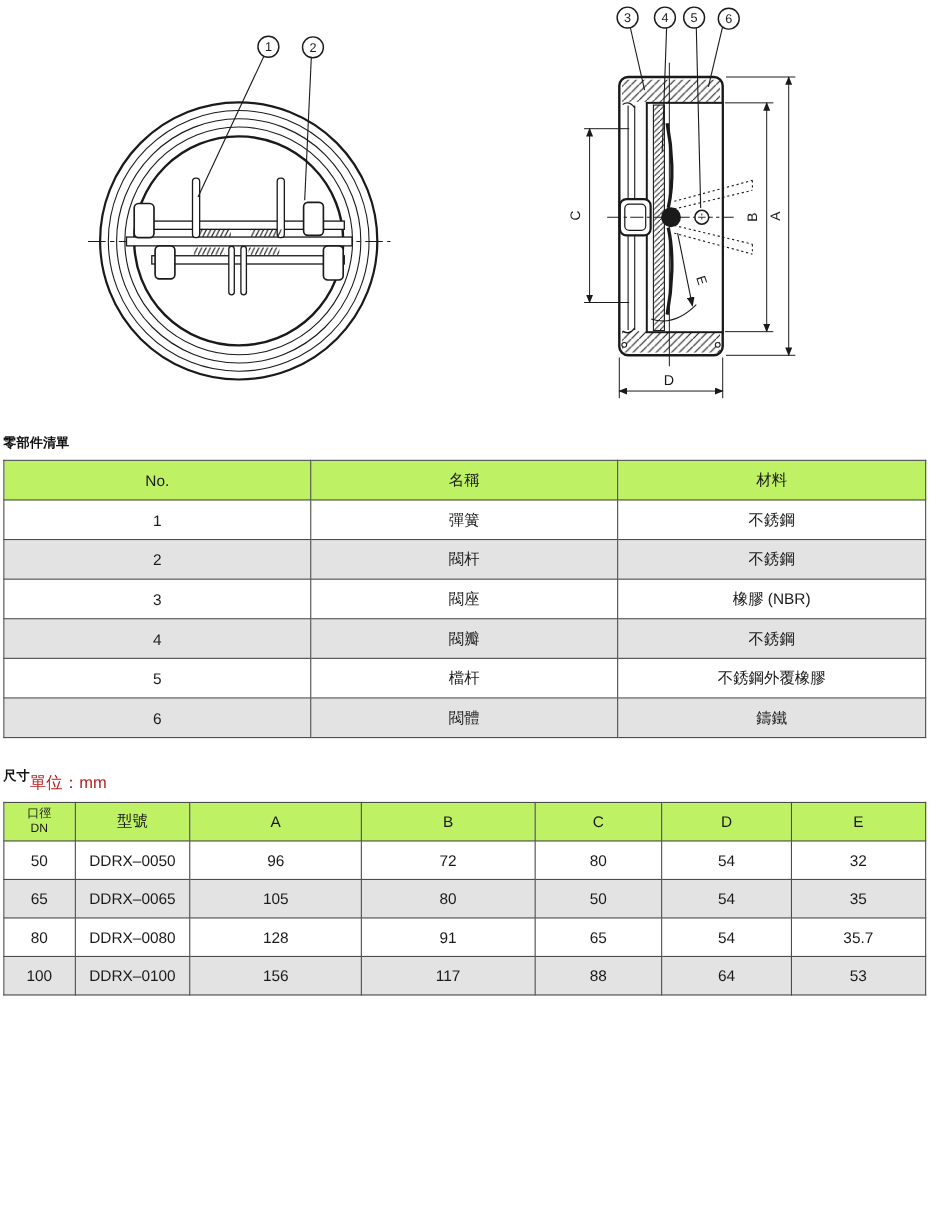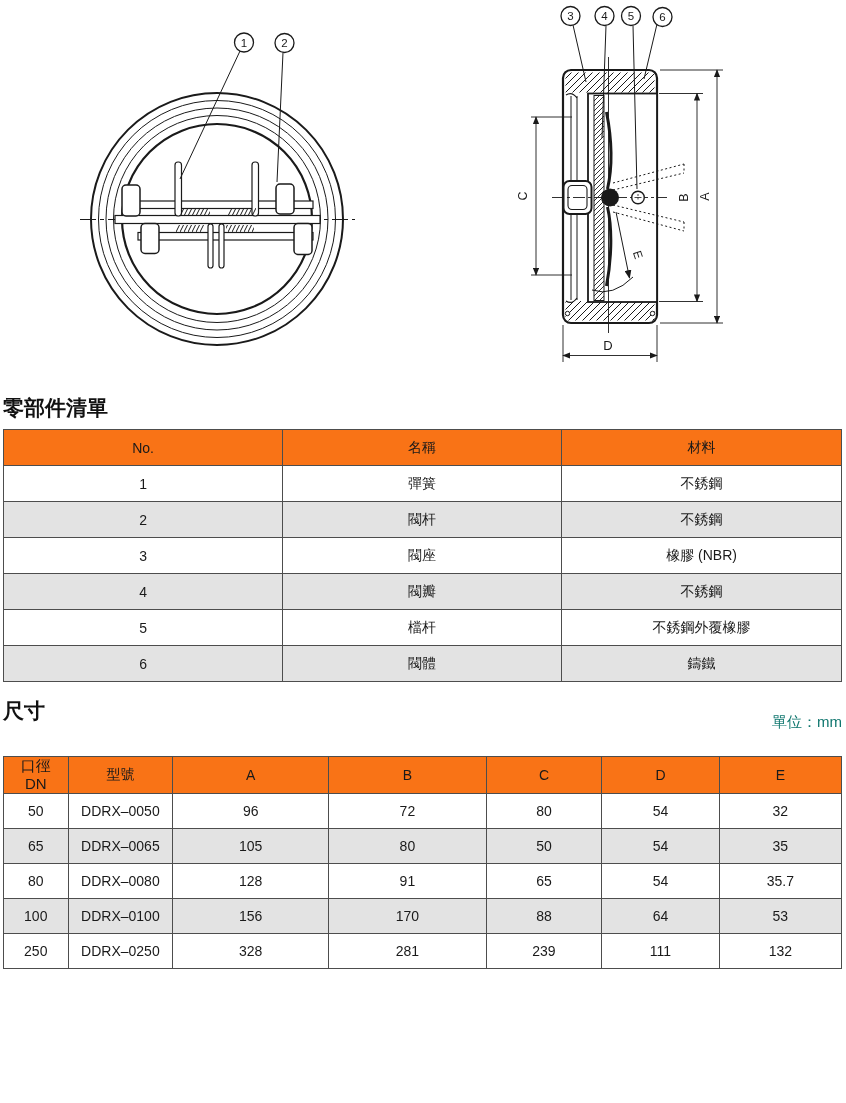--- a/index.html
+++ b/index.html
@@ -6,35 +6,35 @@
   .page{
     position:relative;width:846px;height:1103px;background:#ffffff;
     font-family:"Liberation Sans","DejaVu Sans",sans-serif;color:#1a1a1a;overflow:hidden;
   }
   .diagram-area{position:absolute;top:0;left:0;width:846px;height:392px;}
   svg text{font-family:"Liberation Sans","DejaVu Sans",sans-serif;fill:#1a1a1a;}
 
   .section{position:absolute;left:3px;right:4px;}
   .parts-section{top:394px;}
   .dims-section{top:697px;}
-  .section-title{font-size:21px;font-weight:bold;margin:0 0 7px 0;color:#111;}
-  .dims-head-row{display:flex;justify-content:space-between;align-items:flex-end;margin-bottom:24px;}
-  .unit-label{font-size:15px;color:#0f766e;}
+  .section-title{font-size:12px;font-weight:bold;margin:0 0 7px 0;color:#111;}
+  .dims-head-row{display:flex;align-items:flex-end;margin-bottom:8px;}
+  .unit-label{font-size:15px;color:#b91c1c;}
 
   table{width:100%;border-collapse:collapse;table-layout:fixed;}
   th,td{
     border:1px solid #4d4d4d;text-align:center;vertical-align:middle;
     font-size:14px;font-weight:normal;padding:0;color:#1a1a1a;background:#ffffff;
   }
-  thead th{background:#f97316;}
+  thead th{background:#bef264;}
   .parts-table td,.parts-table th{height:35px;}
   .dims-table td,.dims-table th{height:34px;}
   .parts-table tbody tr:nth-child(even) td{background:#e3e3e3;}
   .dims-table tbody tr:nth-child(even) td{background:#e3e3e3;}
-  .two-line{font-size:15px;line-height:1.2;}
+  .two-line{font-size:11px;line-height:1.2;}
 </style>
 </head>
 <body>
 
 <div class="page">
 
   <div class="diagram-area">
     <svg width="846" height="392" viewBox="0 0 846 392">
       <defs>
         <pattern id="hatch" patternUnits="userSpaceOnUse" width="7" height="7">
@@ -281,31 +281,22 @@
           <td>128</td>
           <td>91</td>
           <td>65</td>
           <td>54</td>
           <td>35.7</td>
         </tr>
         <tr>
           <td>100</td>
           <td>DDRX–0100</td>
           <td>156</td>
-          <td>170</td>
+          <td>117</td>
           <td>88</td>
           <td>64</td>
           <td>53</td>
         </tr>
-        <tr>
-          <td>250</td>
-          <td>DDRX–0250</td>
-          <td>328</td>
-          <td>281</td>
-          <td>239</td>
-          <td>111</td>
-          <td>132</td>
-        </tr>
       </tbody>
     </table>
   </div>
 
 </div>
 
 </body></html>

